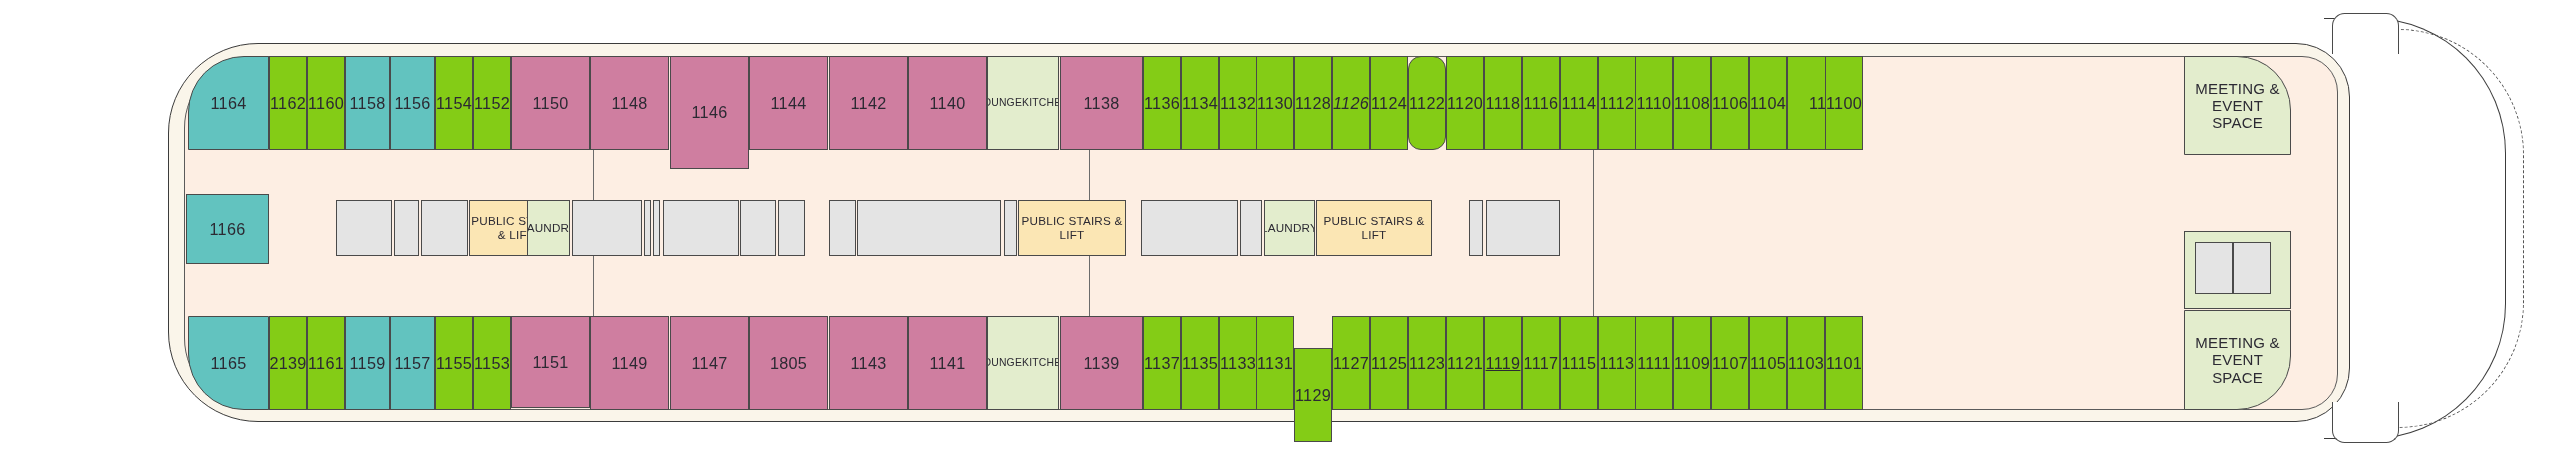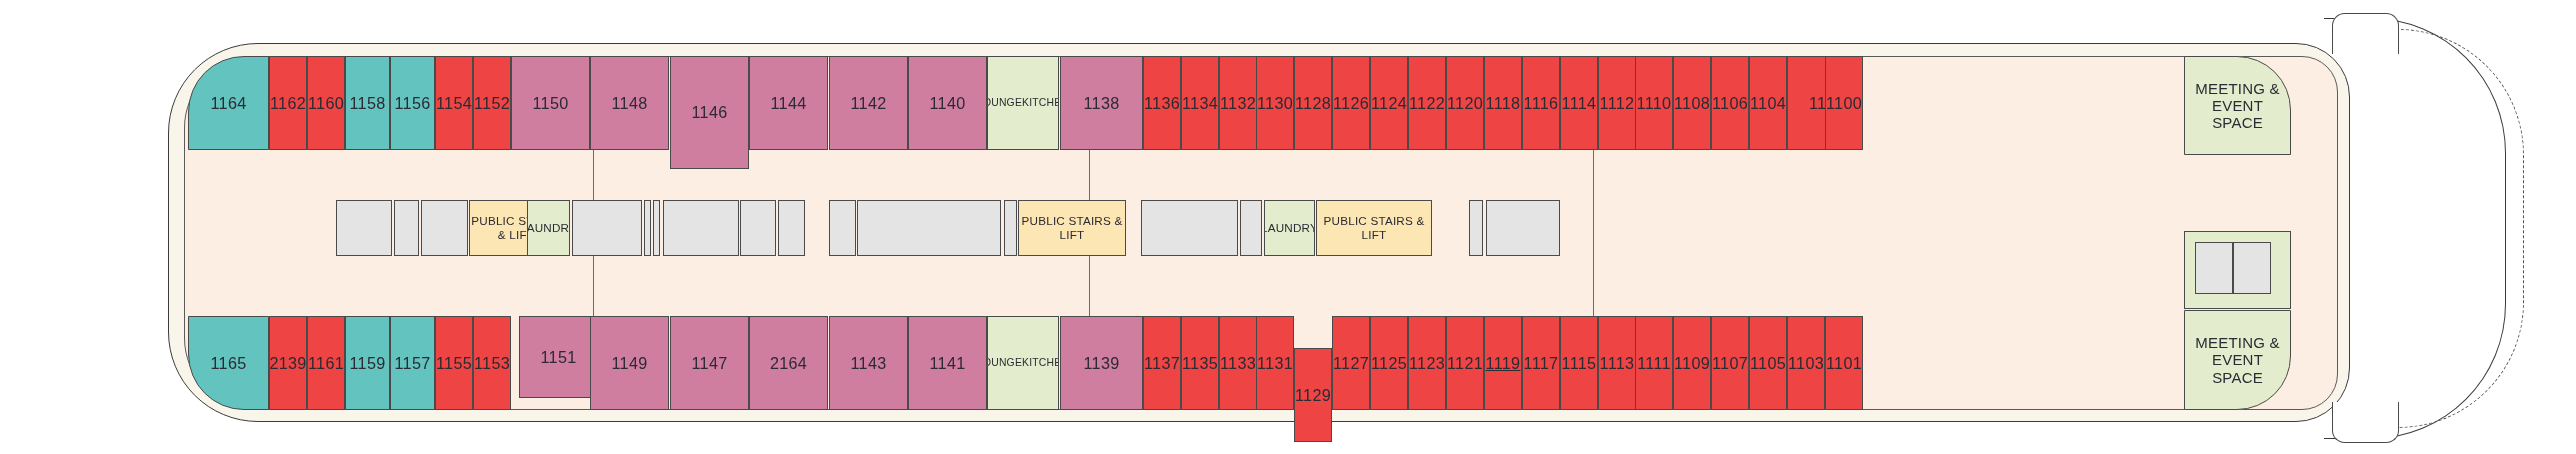--- a/index.html
+++ b/index.html
@@ -43,21 +43,21 @@
   .cell{
     position:absolute;box-sizing:border-box;
     border:1.1px solid #4a4a4a;
     display:flex;align-items:center;justify-content:center;
     text-align:center;color:#2c2a33;
     font-size:15.3px;letter-spacing:0.3px;
     overflow:hidden;
   }
   .cabin{font-size:16.2px;}
   .c-teal  {background:#62c3bf;}
-  .c-purple{background:#ef4444;}
+  .c-purple{background:#84cc16;}
   .c-pink  {background:#cf7ea0;}
   .c-green {background:#e3edcd;}
   .c-cream {background:#fbe6b4;}
   .c-grey  {background:#e4e4e4;}
 
   .lbl-small{font-size:15px;line-height:1.15;letter-spacing:0.2px;}
   .lbl-tiny {font-size:10.4px;line-height:1.15;letter-spacing:0.2px;}
   .lbl-med  {font-size:11.7px;line-height:1.2;letter-spacing:0.2px;}
 
   
@@ -110,47 +110,47 @@
       <div class="cell lbl-tiny c-green" style="left: 987px; top: 56px; width: 72px; height: 94px;">
         <span style="display: block;">LOUNGE</span>
         <span style="display: block;">KITCHEN</span>
       </div>
       <div class="cell cabin c-pink" style="left: 1060px; top: 56px; width: 83px; height: 94px;">1138</div>
       <div class="cell cabin c-purple" style="left: 1143px; top: 56px; width: 38px; height: 94px;">1136</div>
       <div class="cell cabin c-purple" style="left: 1181px; top: 56px; width: 38px; height: 94px;">1134</div>
       <div class="cell cabin c-purple" style="left: 1219px; top: 56px; width: 38px; height: 94px;">1132</div>
       <div class="cell cabin c-purple" style="left: 1256px; top: 56px; width: 38px; height: 94px;">1130</div>
       <div class="cell cabin c-purple" style="left: 1294px; top: 56px; width: 38px; height: 94px;">1128</div>
-      <div class="cell cabin c-purple" style="left: 1332px; top: 56px; width: 38px; height: 94px;">1126</div>
+      <div class="cell cabin c-purple" style="left: 1332px; top: 56px; width: 38px; height: 94px; font-style: italic;">1126</div>
       <div class="cell cabin c-purple" style="left: 1370px; top: 56px; width: 38px; height: 94px;">1124</div>
-      <div class="cell cabin c-purple" style="left: 1408px; top: 56px; width: 38px; height: 94px;">1122</div>
+      <div class="cell cabin c-purple" style="left: 1408px; top: 56px; width: 38px; height: 94px; border-radius: 13px;">1122</div>
       <div class="cell cabin c-purple" style="left: 1446px; top: 56px; width: 38px; height: 94px;">1120</div>
       <div class="cell cabin c-purple" style="left: 1484px; top: 56px; width: 38px; height: 94px;">1118</div>
       <div class="cell cabin c-purple" style="left: 1522px; top: 56px; width: 38px; height: 94px;">1116</div>
       <div class="cell cabin c-purple" style="left: 1560px; top: 56px; width: 38px; height: 94px;">1114</div>
       <div class="cell cabin c-purple" style="left: 1598px; top: 56px; width: 38px; height: 94px;">1112</div>
       <div class="cell cabin c-purple" style="left: 1635px; top: 56px; width: 38px; height: 94px;">1110</div>
       <div class="cell cabin c-purple" style="left: 1673px; top: 56px; width: 38px; height: 94px;">1108</div>
       <div class="cell cabin c-purple" style="left: 1711px; top: 56px; width: 38px; height: 94px;">1106</div>
       <div class="cell cabin c-purple" style="left: 1749px; top: 56px; width: 38px; height: 94px;">1104</div>
       <div class="cell cabin c-purple" style="left: 1787px; top: 56px; width: 38px; height: 94px; padding-left: 39px;">1102</div>
       <div class="cell cabin c-purple" style="left: 1825px; top: 56px; width: 38px; height: 94px;">1100</div>
     </div>
   <div id="bottom-row-host">
       <div class="cell cabin c-teal round-bl" style="left: 188px; top: 316px; width: 81px; height: 94px;">1165</div>
       <div class="cell cabin c-purple" style="left: 269px; top: 316px; width: 38px; height: 94px;">2139</div>
       <div class="cell cabin c-purple" style="left: 307px; top: 316px; width: 38px; height: 94px;">1161</div>
       <div class="cell cabin c-teal" style="left: 345px; top: 316px; width: 45px; height: 94px;">1159</div>
       <div class="cell cabin c-teal" style="left: 390px; top: 316px; width: 45px; height: 94px;">1157</div>
       <div class="cell cabin c-purple" style="left: 435px; top: 316px; width: 38px; height: 94px;">1155</div>
       <div class="cell cabin c-purple" style="left: 473px; top: 316px; width: 38px; height: 94px;">1153</div>
-      <div class="cell cabin c-pink" style="left: 511px; top: 316px; width: 79px; height: 82px; margin-left: 8px;">1151</div>
+      <div class="cell cabin c-pink" style="left: 511px; top: 316px; width: 79px; height: 92px;">1151</div>
       <div class="cell cabin c-pink" style="left: 590px; top: 316px; width: 79px; height: 94px;">1149</div>
       <div class="cell cabin c-pink" style="left: 670px; top: 316px; width: 79px; height: 94px;">1147</div>
-      <div class="cell cabin c-pink" style="left: 749px; top: 316px; width: 79px; height: 94px;">2164</div>
+      <div class="cell cabin c-pink" style="left: 749px; top: 316px; width: 79px; height: 94px;">1805</div>
       <div class="cell cabin c-pink" style="left: 829px; top: 316px; width: 79px; height: 94px;">1143</div>
       <div class="cell cabin c-pink" style="left: 908px; top: 316px; width: 79px; height: 94px;">1141</div>
       <div class="cell lbl-tiny c-green" style="left: 987px; top: 316px; width: 72px; height: 94px;">
         <span style="display: block;">LOUNGE</span>
         <span style="display: block;">KITCHEN</span>
       </div>
       <div class="cell cabin c-pink" style="left: 1060px; top: 316px; width: 83px; height: 94px;">1139</div>
       <div class="cell cabin c-purple" style="left: 1143px; top: 316px; width: 38px; height: 94px;">1137</div>
       <div class="cell cabin c-purple" style="left: 1181px; top: 316px; width: 38px; height: 94px;">1135</div>
       <div class="cell cabin c-purple" style="left: 1219px; top: 316px; width: 38px; height: 94px;">1133</div>
@@ -188,20 +188,21 @@
       <div class="cell lbl-med c-grey" style="left: 1004px; top: 200px; width: 12.6px; height: 56px;"></div>
       <div class="cell lbl-med c-cream" style="left: 1018px; top: 200px; width: 108px; height: 56px;">PUBLIC STAIRS &amp; LIFT</div>
       <div class="cell lbl-med c-grey" style="left: 1141px; top: 200px; width: 97px; height: 56px;"></div>
       <div class="cell lbl-med c-grey" style="left: 1240px; top: 200px; width: 21.7px; height: 56px;"></div>
       <div class="cell lbl-med c-green" style="left: 1264px; top: 200px; width: 51px; height: 56px;">LAUNDRY</div>
       <div class="cell lbl-med c-cream" style="left: 1316px; top: 200px; width: 116px; height: 56px;">PUBLIC STAIRS &amp; LIFT</div>
       <div class="cell lbl-med c-grey" style="left: 1469px; top: 200px; width: 14.4px; height: 56px;"></div>
       <div class="cell lbl-med c-grey" style="left: 1486px; top: 200px; width: 74px; height: 56px;"></div>
     </div>
 
+  <div class="cell cabin c-teal" style="left:186px;top:194px;width:83px;height:70px;">1166</div>
 
   <div class="bow-green lbl-small" style="left:2184px;top:56px;width:107px;height:99px;
               border-radius:0 54px 0 0;">MEETING &amp; EVENT SPACE</div>
   <div class="bow-green" style="left:2184px;top:231px;width:107px;height:78px;"></div>
   <div class="bow-green lbl-small" style="left:2184px;top:310px;width:107px;height:100px;
               border-radius:0 0 54px 0;">MEETING &amp; EVENT SPACE</div>
 
   <div class="cell c-grey" style="left:2195px;top:242px;width:38px;height:52px;"></div>
   <div class="cell c-grey" style="left:2233px;top:242px;width:38px;height:52px;"></div>
 

